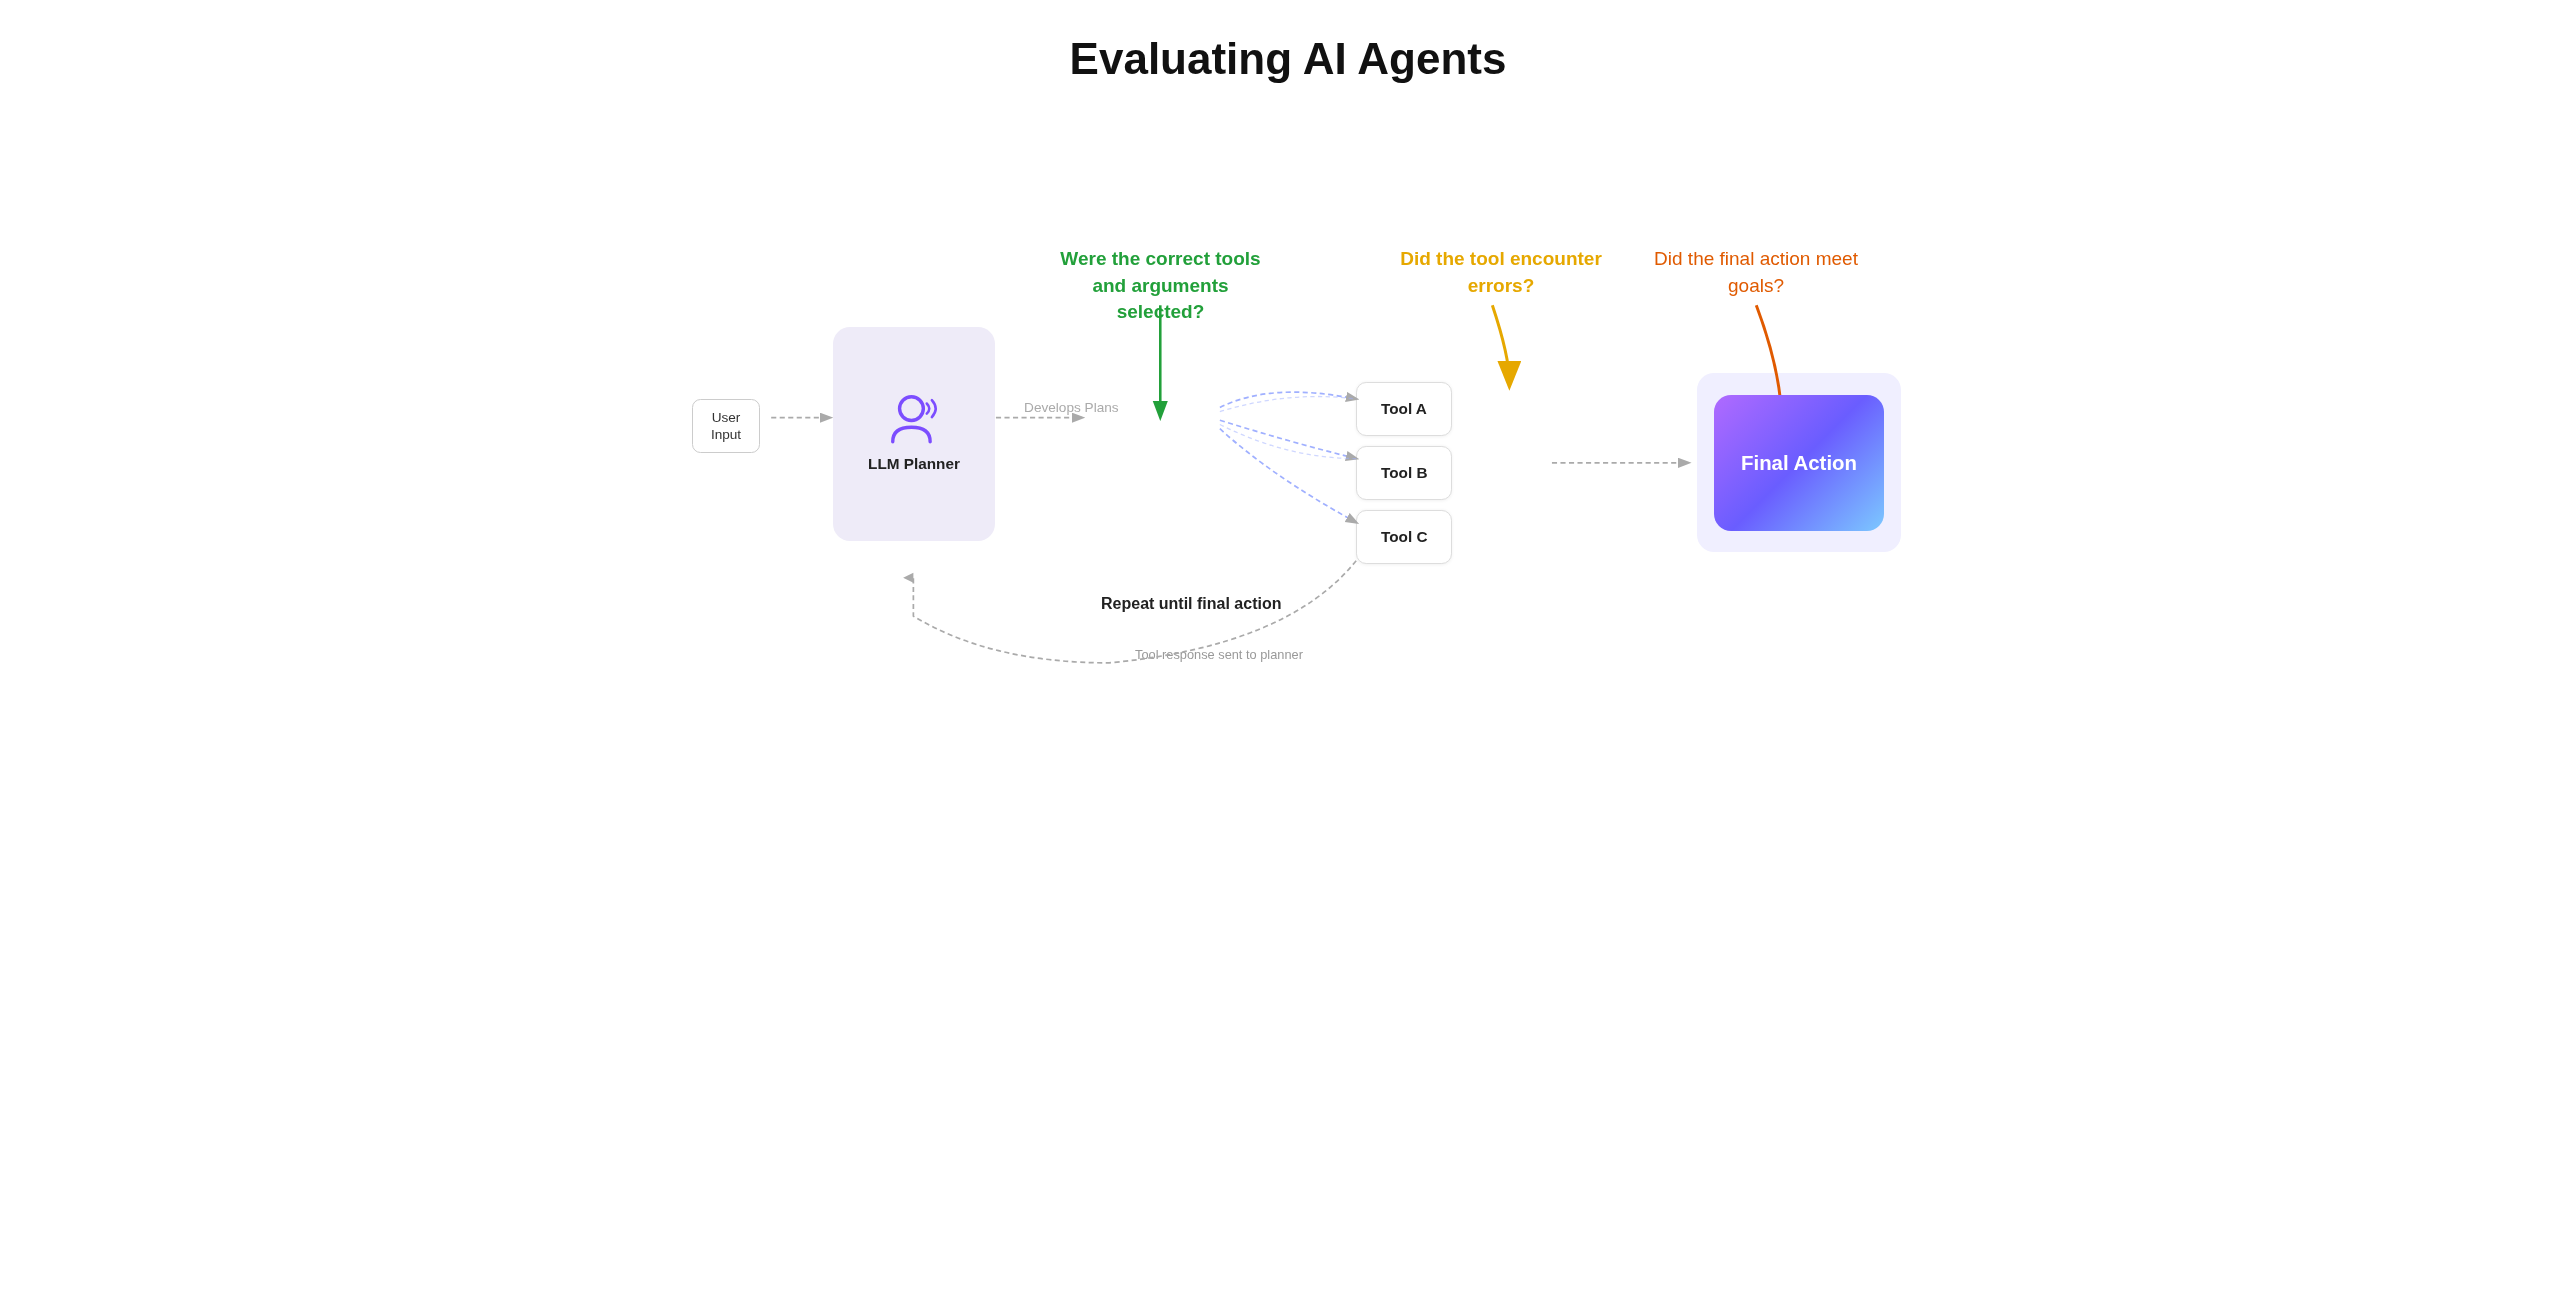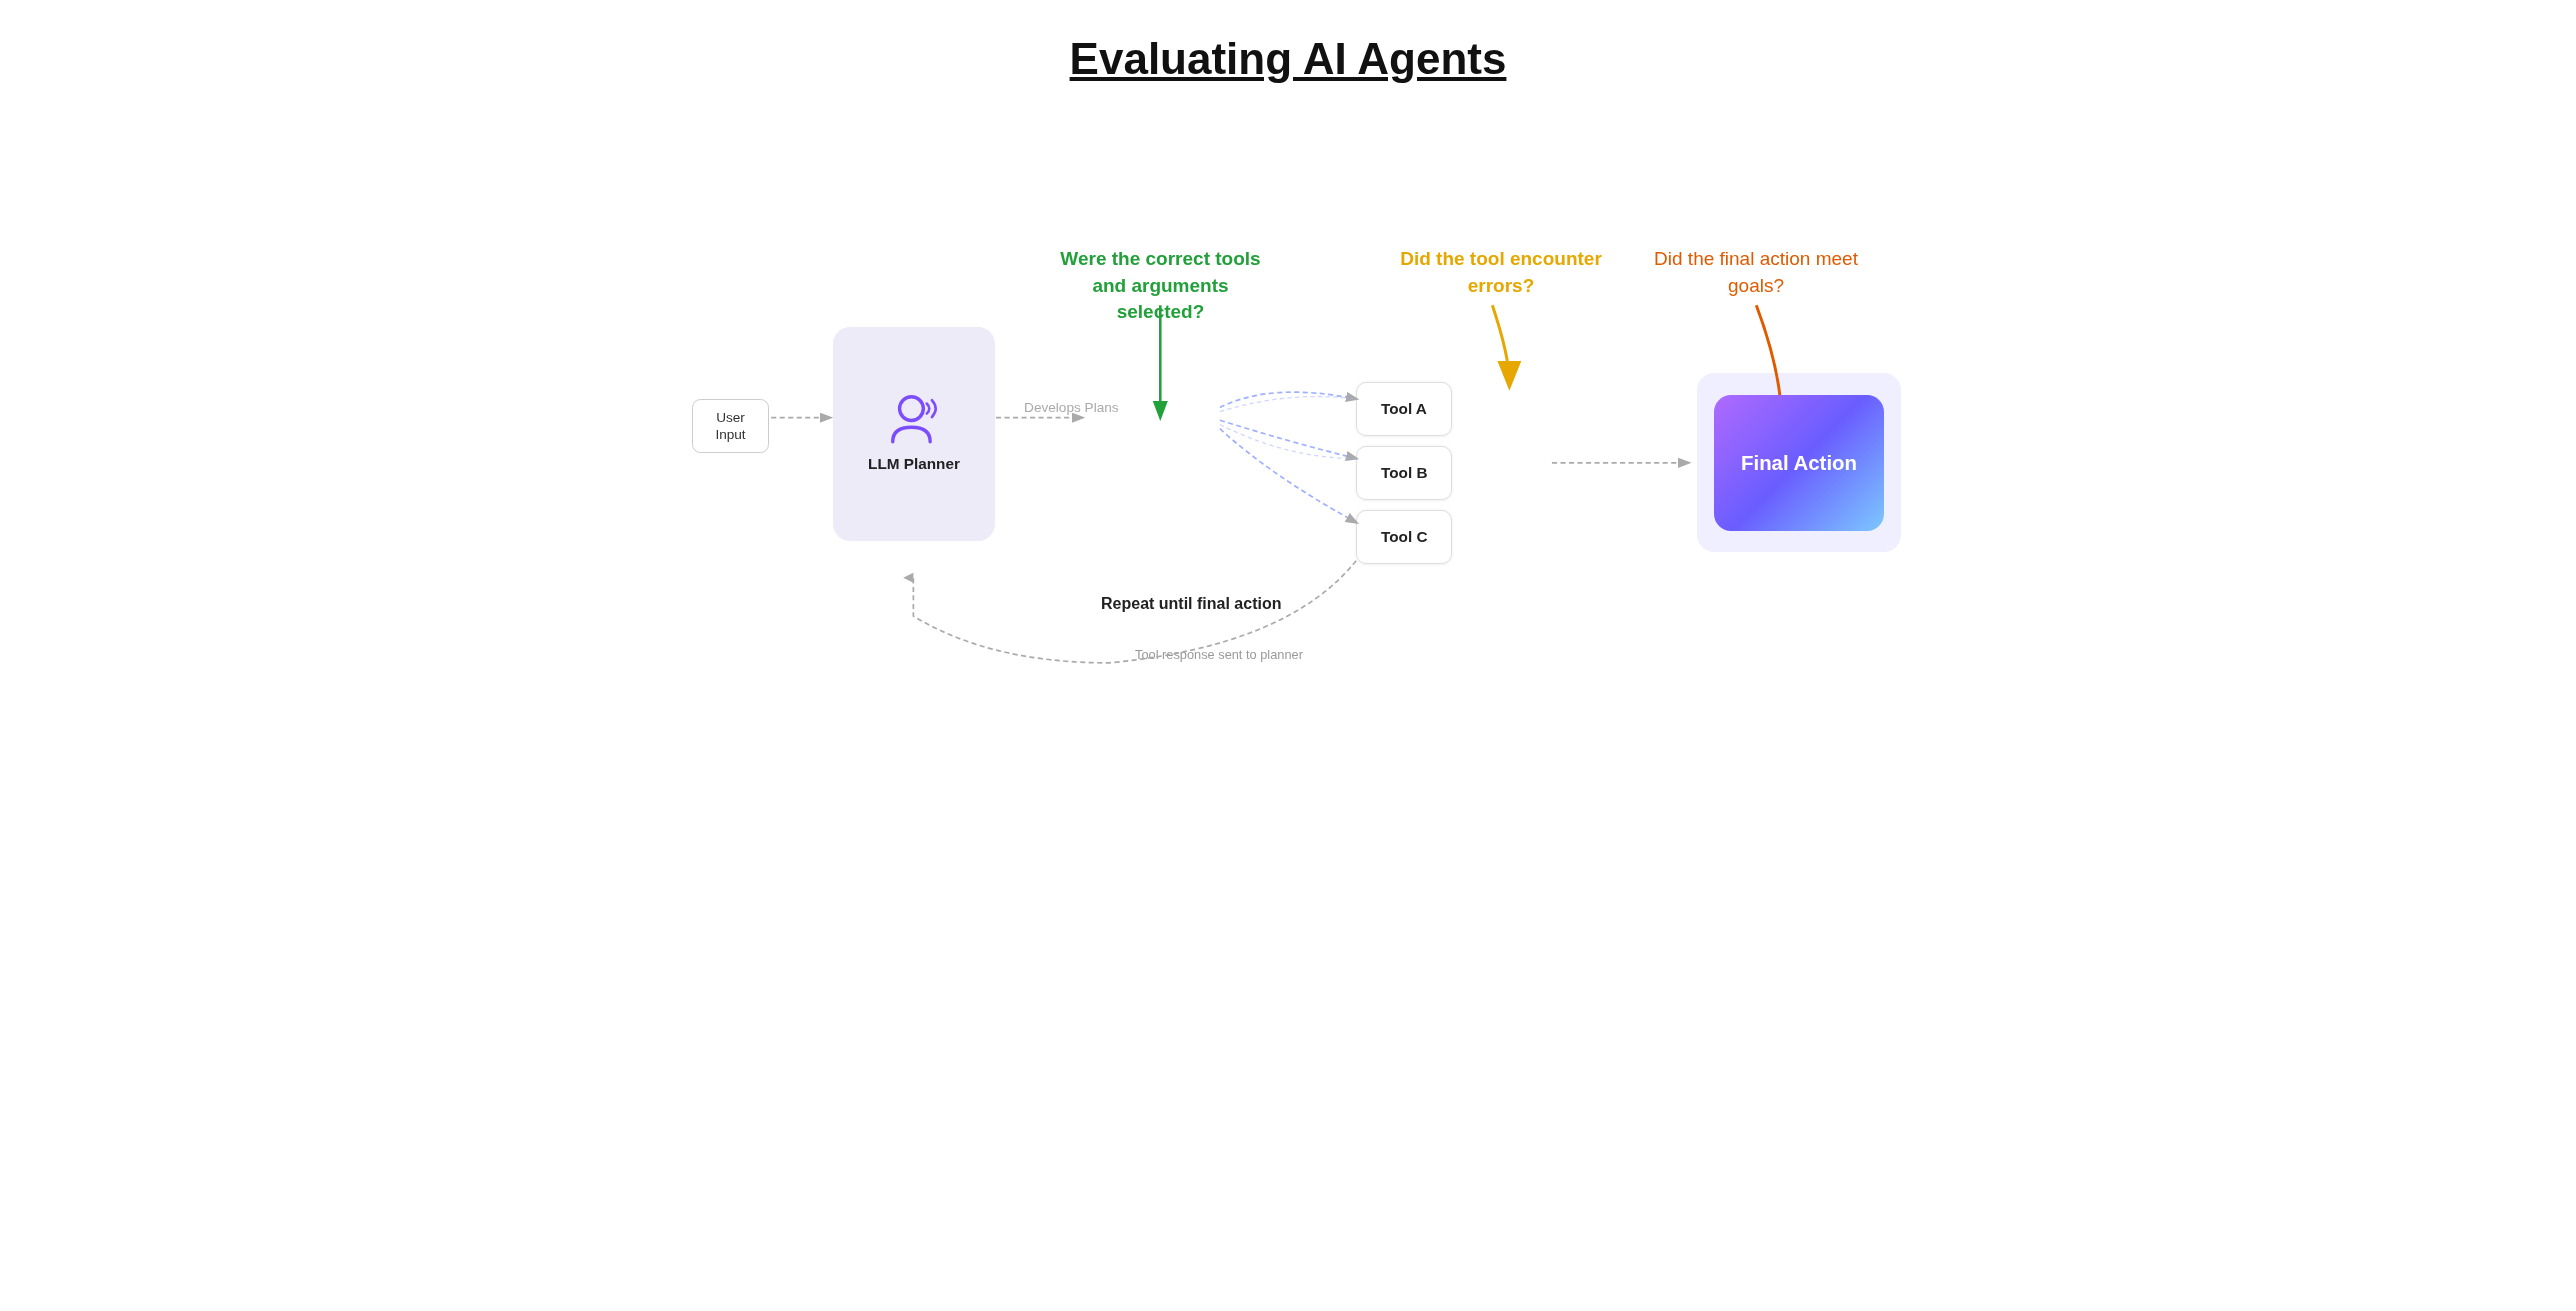--- a/index.html
+++ b/index.html
@@ -13,42 +13,41 @@
       align-items: center;
       padding: 34px 17px 51px;
     }
 
     .page-title {
       font-size: 44px;
       font-weight: 800;
       color: #111;
       text-align: center;
       margin-bottom: 51px;
-      text-decoration: underline;
     }
 
     .diagram-container {
       position: relative;
       width: 1192px;
       height: 596px;
     }
 
     
     .user-input-box {
       position: absolute;
       left: 0px;
       top: 264px;
       border: 1.3px solid #ccc;
       border-radius: 8.5px;
       padding: 8.5px 12px;
       font-size: 13.6px;
       color: #333;
       text-align: center;
       line-height: 1.3;
-      width: 77px;
+      width: 68px;
       background: #fff;
     }
 
     
     .llm-planner-box {
       position: absolute;
       left: 141px;
       top: 192px;
       width: 162px;
       height: 214px;

